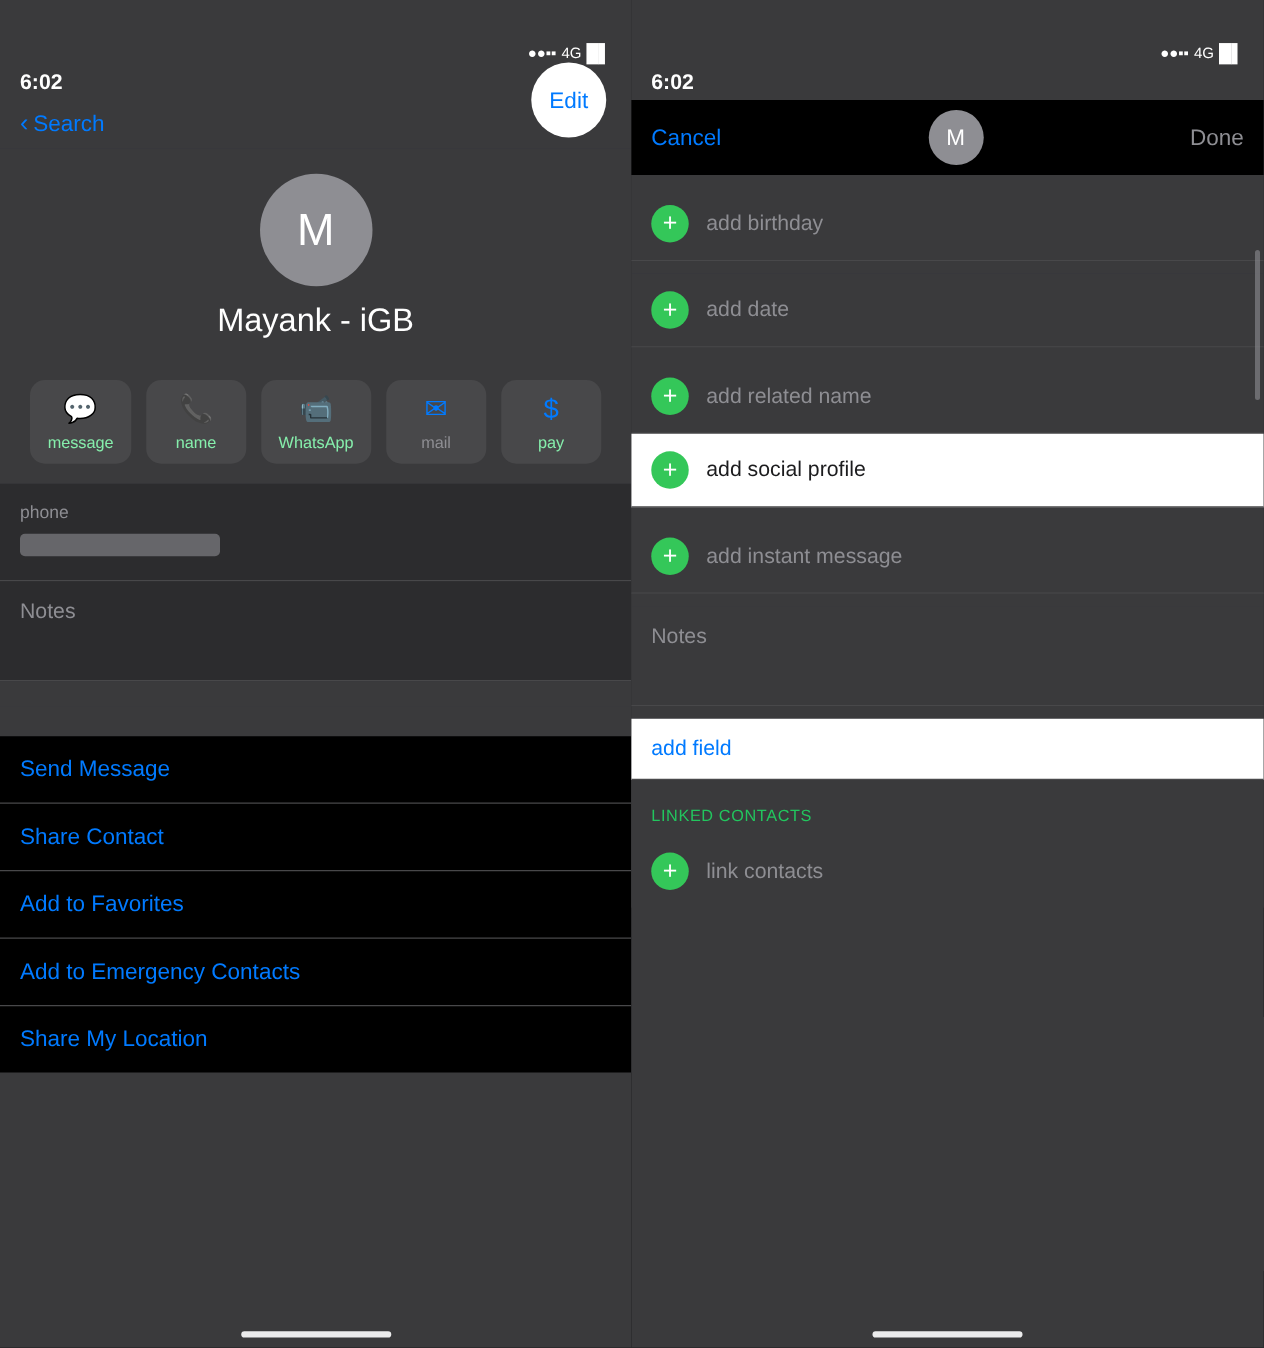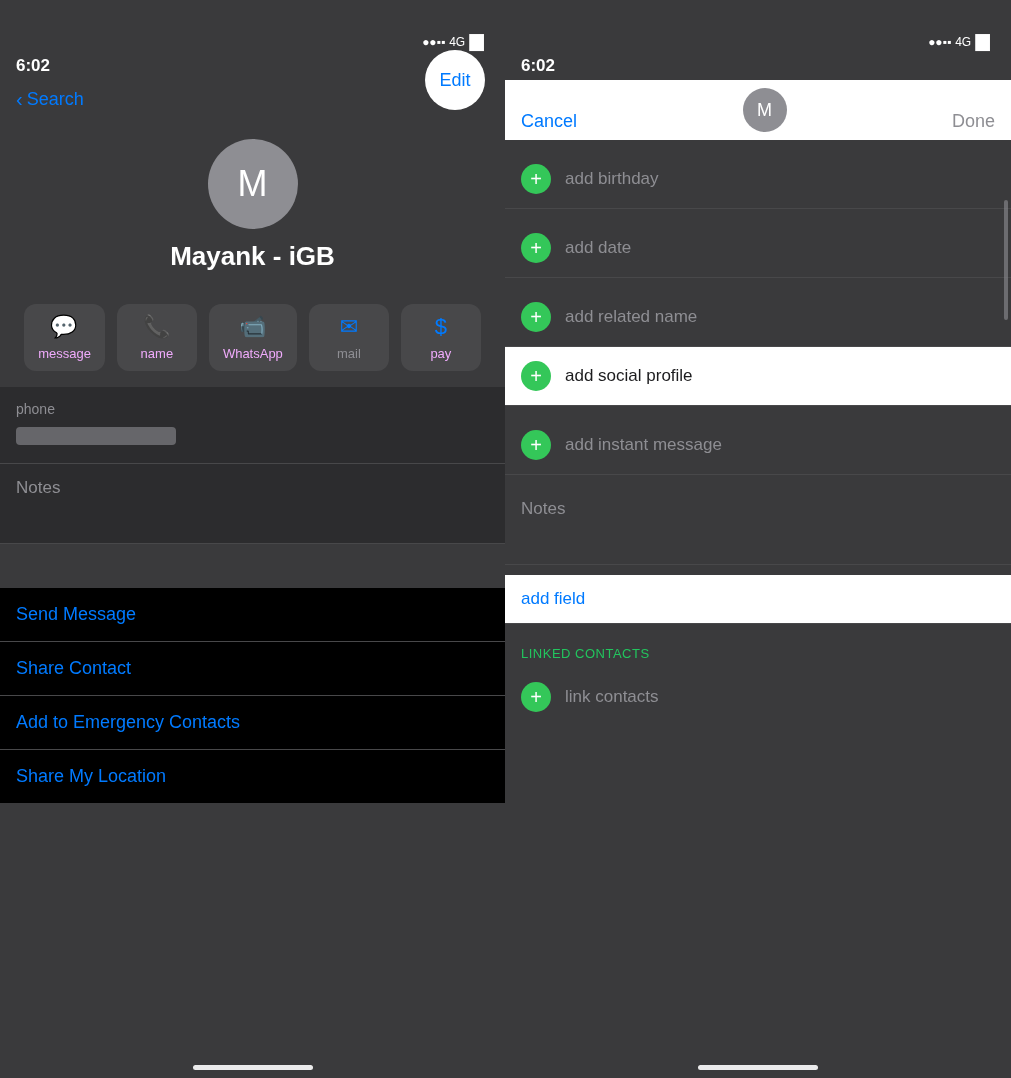--- a/index.html
+++ b/index.html
@@ -101,21 +101,21 @@
       display: flex;
       align-items: center;
       justify-content: center;
       color: #fff;
       font-size: 36px;
       font-weight: 300;
     }
 
     .contact-name {
       font-size: 26px;
-      font-weight: 700;
+      font-weight: 400;
       color: #fff;
       margin-top: 12px;
     }
 
     
     .action-buttons {
       display: flex;
       justify-content: center;
       gap: 12px;
       padding: 16px 20px;
@@ -133,21 +133,21 @@
       min-width: 80px;
     }
 
     .action-btn-icon {
       font-size: 22px;
       color: #007aff;
     }
 
     .action-btn-label {
       font-size: 13px;
-      color: #f0abfc;
+      color: #86efac;
     }
 
     
     .content-section {
       background: #2c2c2e;
       margin: 0;
       padding: 14px 16px;
       border-bottom: 0.5px solid #48484a;
     }
 
@@ -218,23 +218,23 @@
       overflow: hidden;
     }
 
     .right-panel .status-bar {
       background: #3a3a3c;
     }
 
     .right-nav-bar {
       display: flex;
       justify-content: space-between;
-      align-items: flex-end;
+      align-items: center;
       padding: 8px 16px;
-      background: #ffffff;
+      background: #000000;
     }
 
     .cancel-btn {
       color: #007aff;
       font-size: 18px;
     }
 
     .done-btn {
       color: #8e8e93;
       font-size: 18px;
@@ -422,20 +422,23 @@
   <div class="divider-space"></div>
 
   <div class="link-section">
     <div class="link-item">
       <span>Send Message</span>
     </div>
     <div class="link-item">
       <span>Share Contact</span>
     </div>
     <div class="link-item">
+      <span>Add to Favorites</span>
+    </div>
+    <div class="link-item">
       <span>Add to Emergency Contacts</span>
     </div>
     <div class="link-item">
       <span>Share My Location</span>
     </div>
   </div>
 
   <div class="home-indicator"></div>
 </div>
 

